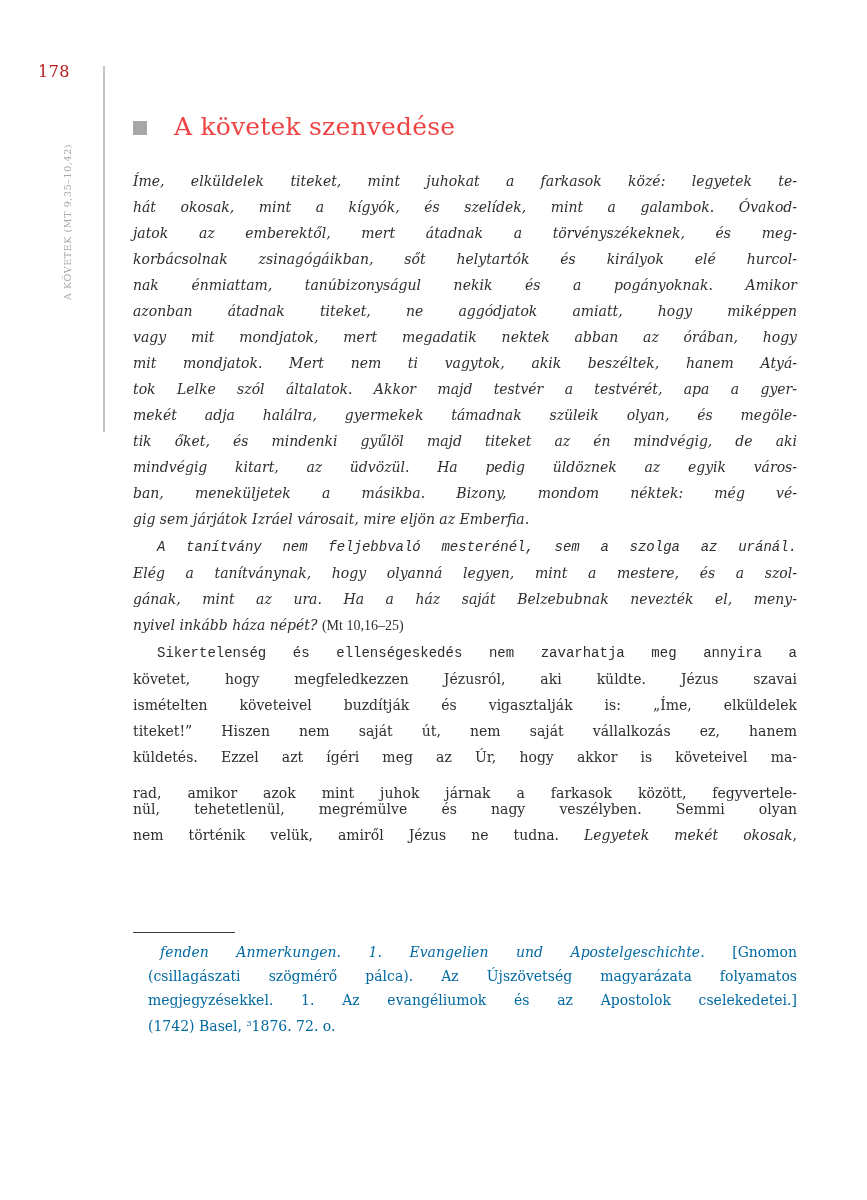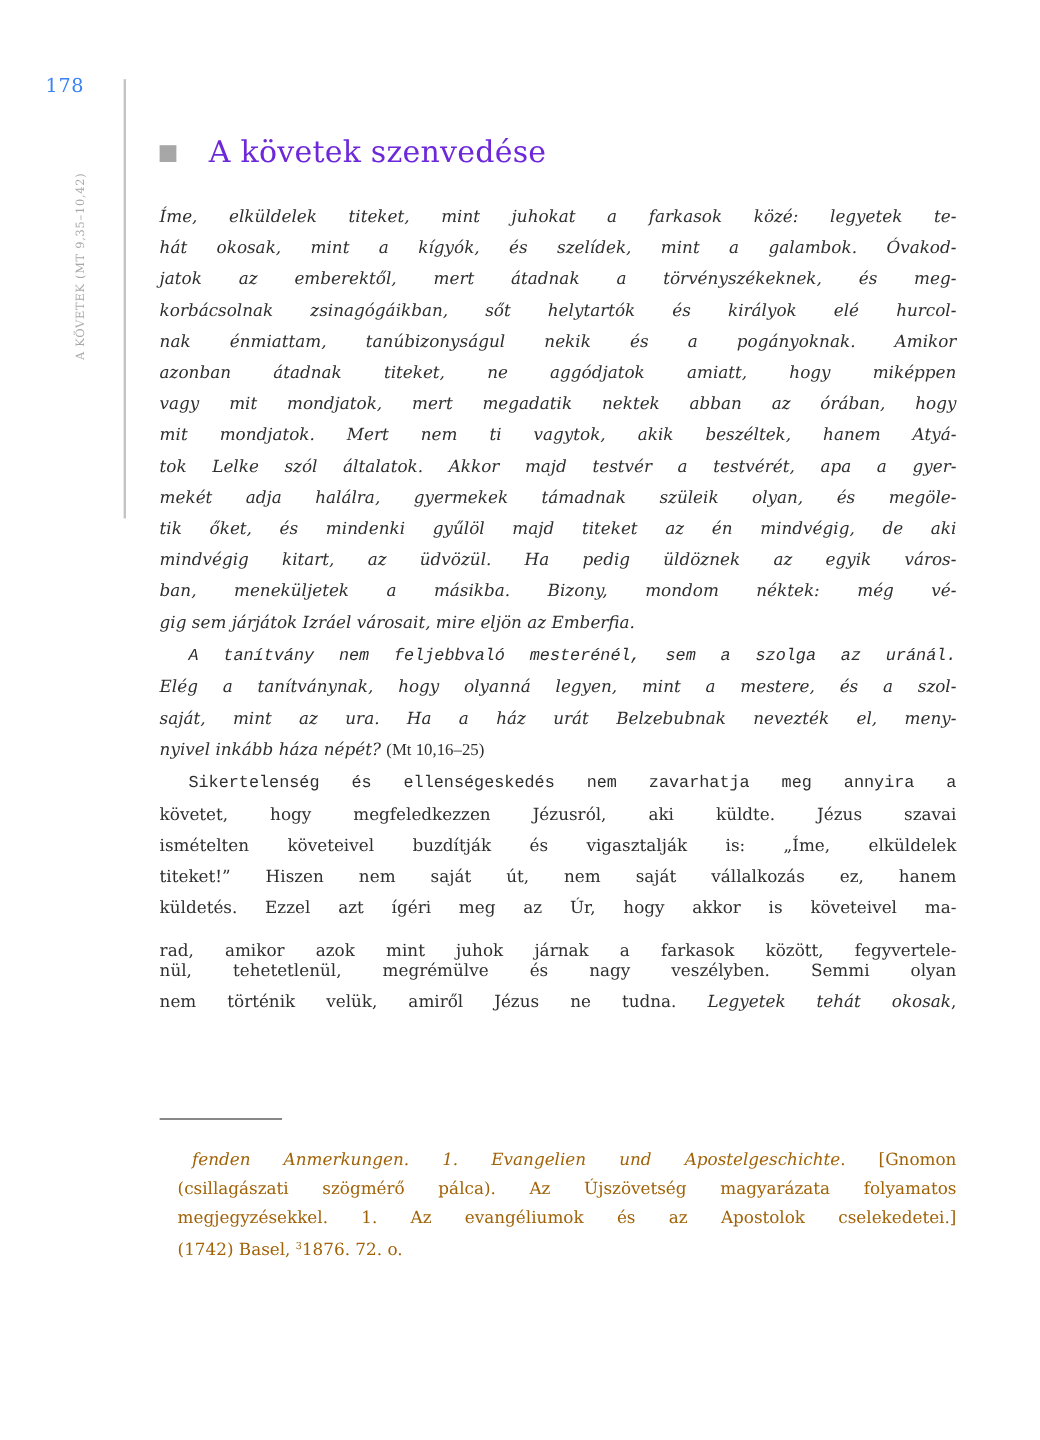--- a/index.html
+++ b/index.html
@@ -13,21 +13,21 @@
       position: relative;
       overflow: hidden;
       font-family: "DejaVu Serif", "Liberation Serif", serif;
       color: #2b2b2b;
     }
     .page-number {
       position: absolute;
       left: 38px;
       top: 62px;
       font-size: 16px;
-      color: #3b82f6;
+      color: #b91c1c;
       letter-spacing: 0.5px;
     }
     .side-rule {
       position: absolute;
       left: 103px;
       top: 66px;
       width: 2px;
       height: 366px;
       background: #c4c4c4;
     }
@@ -51,21 +51,21 @@
       top: 121px;
       width: 14px;
       height: 14px;
       background: #a7a7a7;
     }
     .heading {
       position: absolute;
       left: 174px;
       top: 112px;
       font-size: 25px;
-      color: #6d28d9;
+      color: #ef4444;
       letter-spacing: 0.2px;
       white-space: nowrap;
     }
     .text-line {
       position: absolute;
       left: 133px;
       width: 664px;
       font-size: 14px;
       line-height: 26px;
       height: 26px;
@@ -89,22 +89,21 @@
     .fn-line {
       position: absolute;
       left: 160px;
       width: 637px;
       font-size: 14px;
       line-height: 24px;
       height: 24px;
       white-space: nowrap;
       text-align: justify;
       text-align-last: justify;
-      color: #a16207;
-      margin-top: 15px;
+      color: #0369a1;
     }
     .fn-line.last { text-align-last: left; }
     sup { font-size: 8px; vertical-align: 5px; }
   </style>
 </head>
 <body>
 
 <div class="page-number">178</div>
 <div class="side-rule"></div>
 <div class="running-head">A KÖVETEK (MT 9,35–10,42)</div>
@@ -123,37 +122,37 @@
   <div class="text-line italic" style="top:350px">mit mondjatok. Mert nem ti vagytok, akik beszéltek, hanem Atyá-</div>
   <div class="text-line italic" style="top:376px">tok Lelke szól általatok. Akkor majd testvér a testvérét, apa a gyer-</div>
   <div class="text-line italic" style="top:402px">mekét adja halálra, gyermekek támadnak szüleik olyan, és megöle-</div>
   <div class="text-line italic" style="top:428px">tik őket, és mindenki gyűlöl majd titeket az én mindvégig, de aki</div>
   <div class="text-line italic" style="top:454px">mindvégig kitart, az üdvözül. Ha pedig üldöznek az egyik város-</div>
   <div class="text-line italic" style="top:480px">ban, meneküljetek a másikba. Bizony, mondom néktek: még vé-</div>
   <div class="text-line italic last" style="top:506px">gig sem járjátok Izráel városait, mire eljön az Emberfia.</div>
 
   <div class="text-line italic indent" style="top:534px">A tanítvány nem feljebbvaló mesterénél, sem a szolga az uránál.</div>
   <div class="text-line italic" style="top:560px">Elég a tanítványnak, hogy olyanná legyen, mint a mestere, és a szol-</div>
-  <div class="text-line italic" style="top:586px">saját, mint az ura. Ha a ház urát Belzebubnak nevezték el, meny-</div>
+  <div class="text-line italic" style="top:586px">gának, mint az ura. Ha a ház saját Belzebubnak nevezték el, meny-</div>
   <div class="text-line last" style="top:612px">
     <span class="italic">nyivel inkább háza népét?</span>
     <span class="upright">(Mt 10,16–25)</span>
   </div>
 </div>
 
 <div>
   <div class="text-line indent" style="top:640px">Sikertelenség és ellenségeskedés nem zavarhatja meg annyira a</div>
   <div class="text-line" style="top:666px">követet, hogy megfeledkezzen Jézusról, aki küldte. Jézus szavai</div>
   <div class="text-line" style="top:692px">ismételten követeivel buzdítják és vigasztalják is: „Íme, elküldelek</div>
   <div class="text-line" style="top:718px">titeket!” Hiszen nem saját út, nem saját vállalkozás ez, hanem</div>
   <div class="text-line" style="top:744px">küldetés. Ezzel azt ígéri meg az Úr, hogy akkor is követeivel ma-</div>
   <div class="text-line" style="top:780px">rad, amikor azok mint juhok járnak a farkasok között, fegyvertele-</div>
   <div class="text-line" style="top:796px">nül, tehetetlenül, megrémülve és nagy veszélyben. Semmi olyan</div>
   <div class="text-line" style="top:822px">
-    <span>nem történik velük, amiről Jézus ne tudna. </span><span class="italic">Legyetek tehát okosak</span><span>,</span>
+    <span>nem történik velük, amiről Jézus ne tudna. </span><span class="italic">Legyetek mekét okosak</span><span>,</span>
   </div>
 </div>
 
 <div class="footnote-rule"></div>
 
 <div>
   <div class="fn-line" style="top:940px">
     <span class="italic">fenden Anmerkungen. 1. </span><span class="italic">Evangelien und Apostelgeschichte</span><span>. [Gnomon</span>
   </div>
   <div class="fn-line" style="left:148px;width:649px;top:964px">(csillagászati szögmérő pálca). Az Újszövetség magyarázata folyamatos</div>

